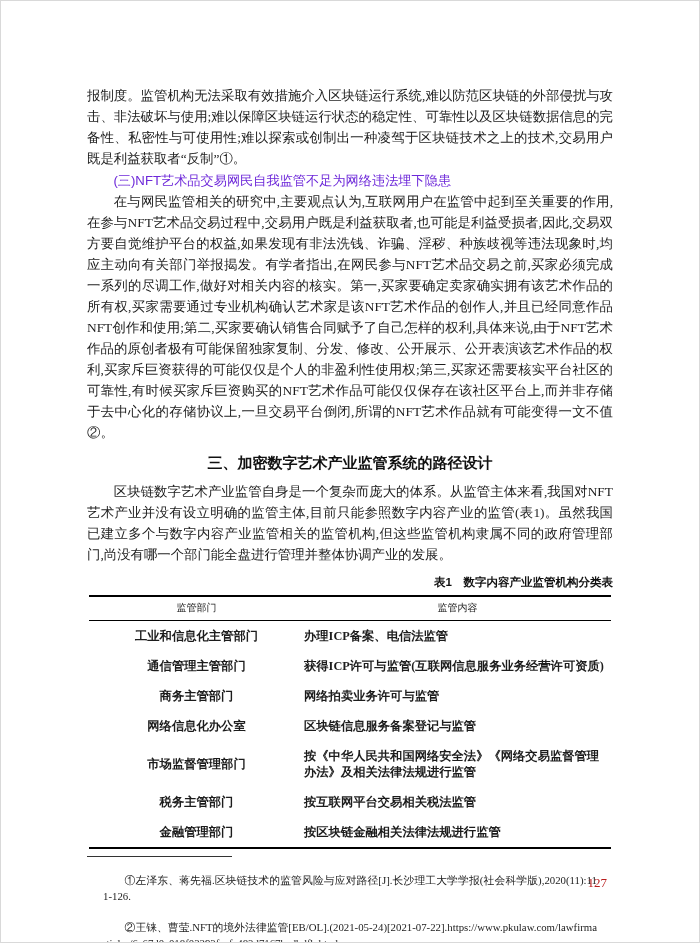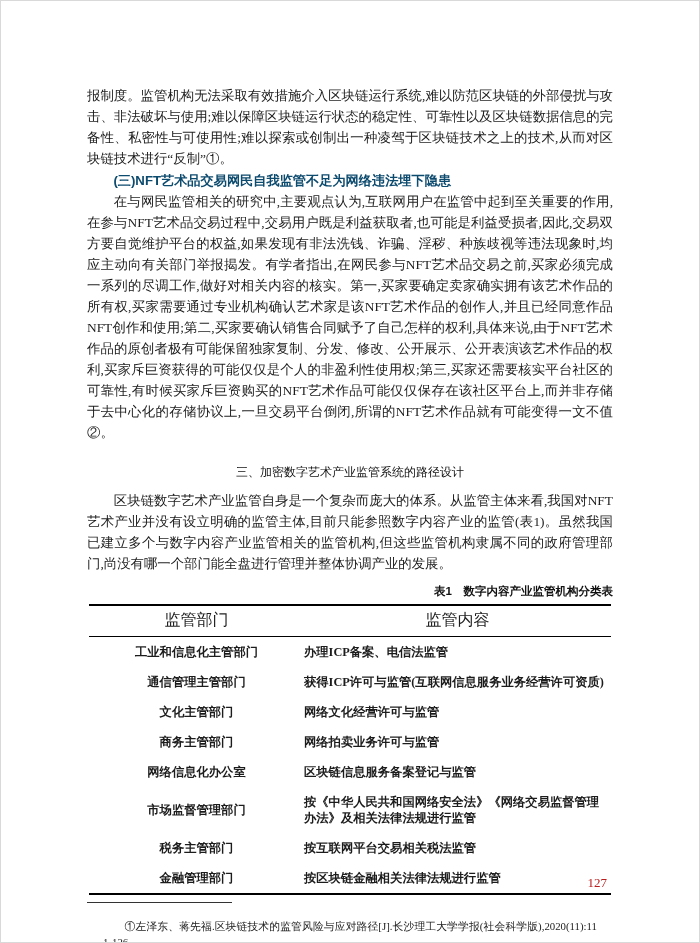--- a/index.html
+++ b/index.html
@@ -18,31 +18,31 @@
     margin:0;
     font-size:13.4px;
     line-height:21px;
     text-align:justify;
     text-indent:2em;
   }
   p.no-indent { text-indent:0; }
   .h-sub {
     margin:1px 0 0 0;
     font-family:"Liberation Sans","DejaVu Sans",sans-serif;
-    font-weight:bold;
+    font-weight:normal;
     font-size:13.2px;
     line-height:21px;
     text-indent:2em;
-    color:#0c4a6e;
+    color:#6d28d9;
   }
   .h-sec {
-    margin:18px 0 7px 0;
+    margin:9px 0 7px 0;
     font-family:"Liberation Sans","DejaVu Sans",sans-serif;
-    font-weight:normal;
-    font-size:12px;
+    font-weight:bold;
+    font-size:15px;
     line-height:22px;
     text-align:center;
     color:#111;
   }
   .tbl-caption {
     margin:10px 0 5px 0;
     font-family:"Liberation Sans","DejaVu Sans",sans-serif;
     font-weight:bold;
     font-size:11.5px;
     text-align:right;
@@ -55,21 +55,21 @@
     border-top:2.5px solid #000;
     border-bottom:2.5px solid #000;
     font-size:12.3px;
     color:#1c1c1c;
   }
   table.reg-table th {
     font-weight:normal;
     border-bottom:1.5px solid #000;
     padding:4px 0 5px 0;
     text-align:center;
-    font-size:16px;
+    font-size:10px;
   }
   table.reg-table td { padding:7px 0; vertical-align:middle; line-height:16px;font-weight:bold; }
   td.c1 { width:215px; text-align:center; }
   td.c2 { text-align:left; padding-right:2px; }
   .footnotes {
     margin-top:7px;
     font-size:10.8px;
     line-height:15.5px;
     color:#222;
   }
@@ -90,21 +90,21 @@
     font-size:13px;
     color:#b91c1c;
   }
 </style>
 </head>
 <body>
 
 <div class="page">
   <div class="content">
 
-    <p class="body-par no-indent">报制度。监管机构无法采取有效措施介入区块链运行系统,难以防范区块链的外部侵扰与攻击、非法破坏与使用;难以保障区块链运行状态的稳定性、可靠性以及区块链数据信息的完备性、私密性与可使用性;难以探索或创制出一种凌驾于区块链技术之上的技术,从而对区块链技术进行“反制”①。</p>
+    <p class="body-par no-indent">报制度。监管机构无法采取有效措施介入区块链运行系统,难以防范区块链的外部侵扰与攻击、非法破坏与使用;难以保障区块链运行状态的稳定性、可靠性以及区块链数据信息的完备性、私密性与可使用性;难以探索或创制出一种凌驾于区块链技术之上的技术,交易用户既是利益获取者“反制”①。</p>
 
     <h4 class="h-sub">(三)NFT艺术品交易网民自我监管不足为网络违法埋下隐患</h4>
 
     <p class="body-par">在与网民监管相关的研究中,主要观点认为,互联网用户在监管中起到至关重要的作用,在参与NFT艺术品交易过程中,交易用户既是利益获取者,也可能是利益受损者,因此,交易双方要自觉维护平台的权益,如果发现有非法洗钱、诈骗、淫秽、种族歧视等违法现象时,均应主动向有关部门举报揭发。有学者指出,在网民参与NFT艺术品交易之前,买家必须完成一系列的尽调工作,做好对相关内容的核实。第一,买家要确定卖家确实拥有该艺术作品的所有权,买家需要通过专业机构确认艺术家是该NFT艺术作品的创作人,并且已经同意作品NFT创作和使用;第二,买家要确认销售合同赋予了自己怎样的权利,具体来说,由于NFT艺术作品的原创者极有可能保留独家复制、分发、修改、公开展示、公开表演该艺术作品的权利,买家斥巨资获得的可能仅仅是个人的非盈利性使用权;第三,买家还需要核实平台社区的可靠性,有时候买家斥巨资购买的NFT艺术作品可能仅仅保存在该社区平台上,而并非存储于去中心化的存储协议上,一旦交易平台倒闭,所谓的NFT艺术作品就有可能变得一文不值②。</p>
 
     <h3 class="h-sec">三、加密数字艺术产业监管系统的路径设计</h3>
 
     <p class="body-par">区块链数字艺术产业监管自身是一个复杂而庞大的体系。从监管主体来看,我国对NFT艺术产业并没有设立明确的监管主体,目前只能参照数字内容产业的监管(表1)。虽然我国已建立多个与数字内容产业监管相关的监管机构,但这些监管机构隶属不同的政府管理部门,尚没有哪一个部门能全盘进行管理并整体协调产业的发展。</p>
 
     <div class="tbl-caption">表1　数字内容产业监管机构分类表</div>
@@ -117,24 +117,20 @@
         </tr>
       </thead>
       <tbody>
         <tr>
           <td class="c1">工业和信息化主管部门</td>
           <td class="c2">办理ICP备案、电信法监管</td>
         </tr>
         <tr>
           <td class="c1">通信管理主管部门</td>
           <td class="c2">获得ICP许可与监管(互联网信息服务业务经营许可资质)</td>
-        </tr>
-        <tr>
-          <td class="c1">文化主管部门</td>
-          <td class="c2">网络文化经营许可与监管</td>
         </tr>
         <tr>
           <td class="c1">商务主管部门</td>
           <td class="c2">网络拍卖业务许可与监管</td>
         </tr>
         <tr>
           <td class="c1">网络信息化办公室</td>
           <td class="c2">区块链信息服务备案登记与监管</td>
         </tr>
         <tr>

